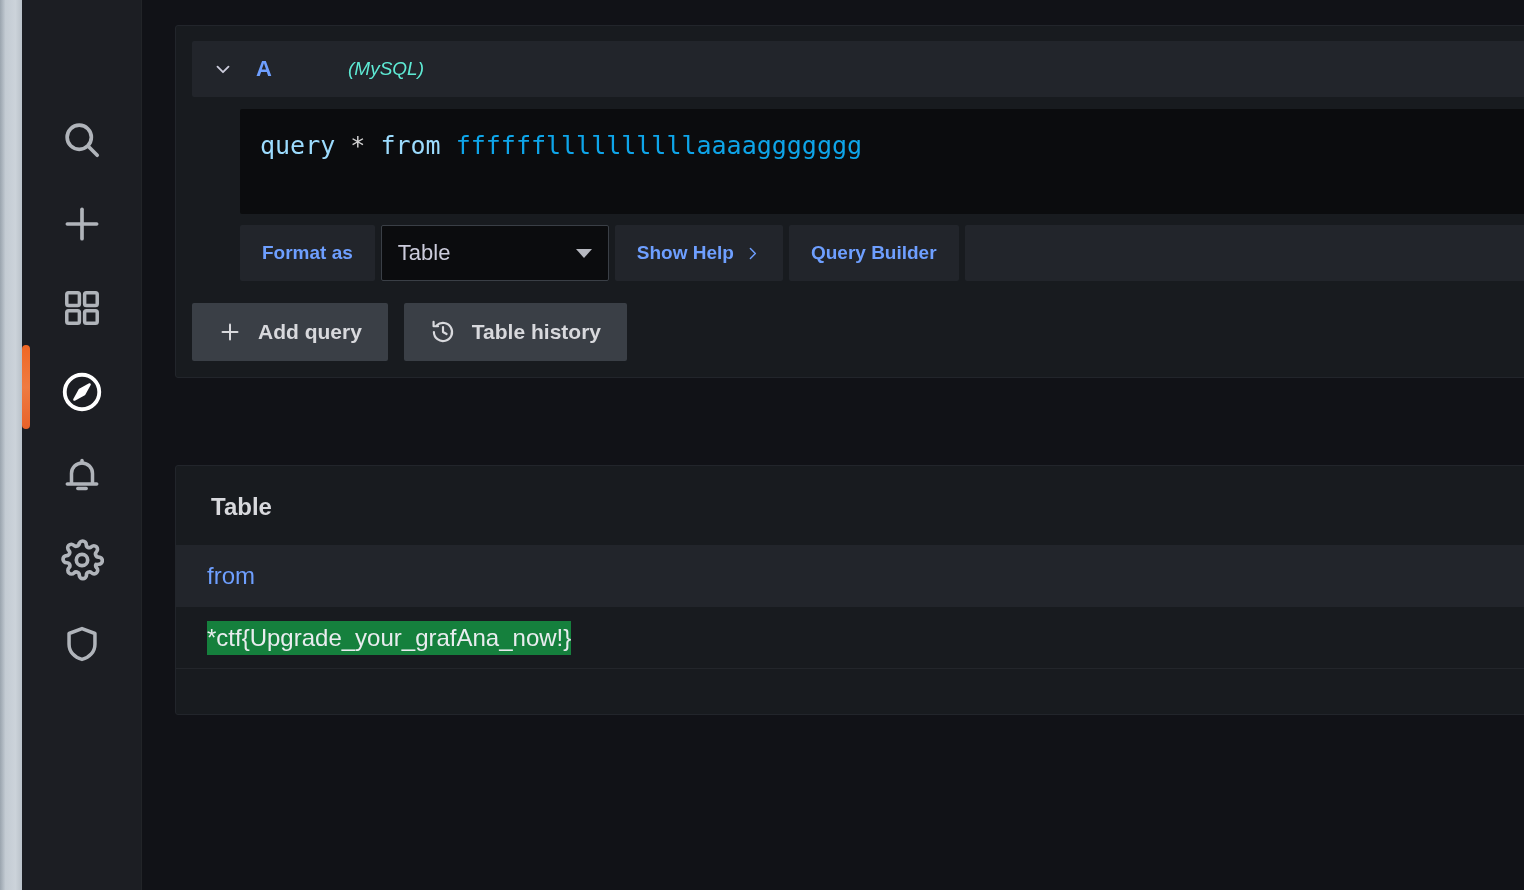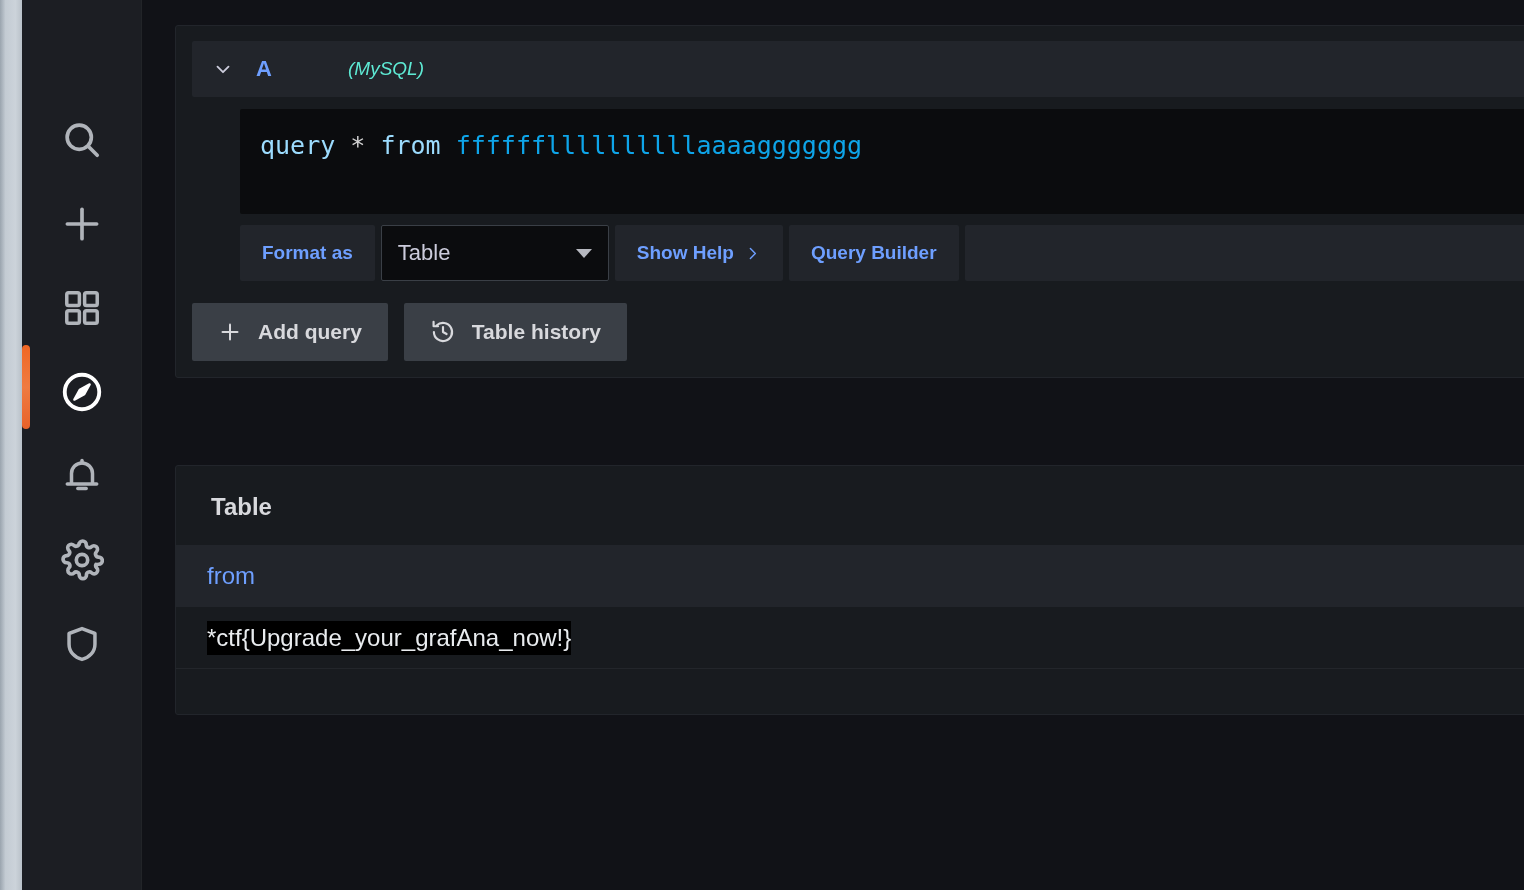--- a/index.html
+++ b/index.html
@@ -265,21 +265,21 @@
     align-items: center;
     padding-left: 31px;
     border-bottom: 1px solid #23262b;
   }
   .tbl-td {
     color: #d8d9dd;
     font-size: 24px;
     font-weight: 400;
   }
   .selected-text {
-    background: #000000;
+    background: #15803d;
     color: #e9ecef;
     padding: 3px 0 4px 0;
   }
 </style>
 </head>
 <body>
 
 <div class="app">
 
   <div class="edge-scrollbar"></div>

